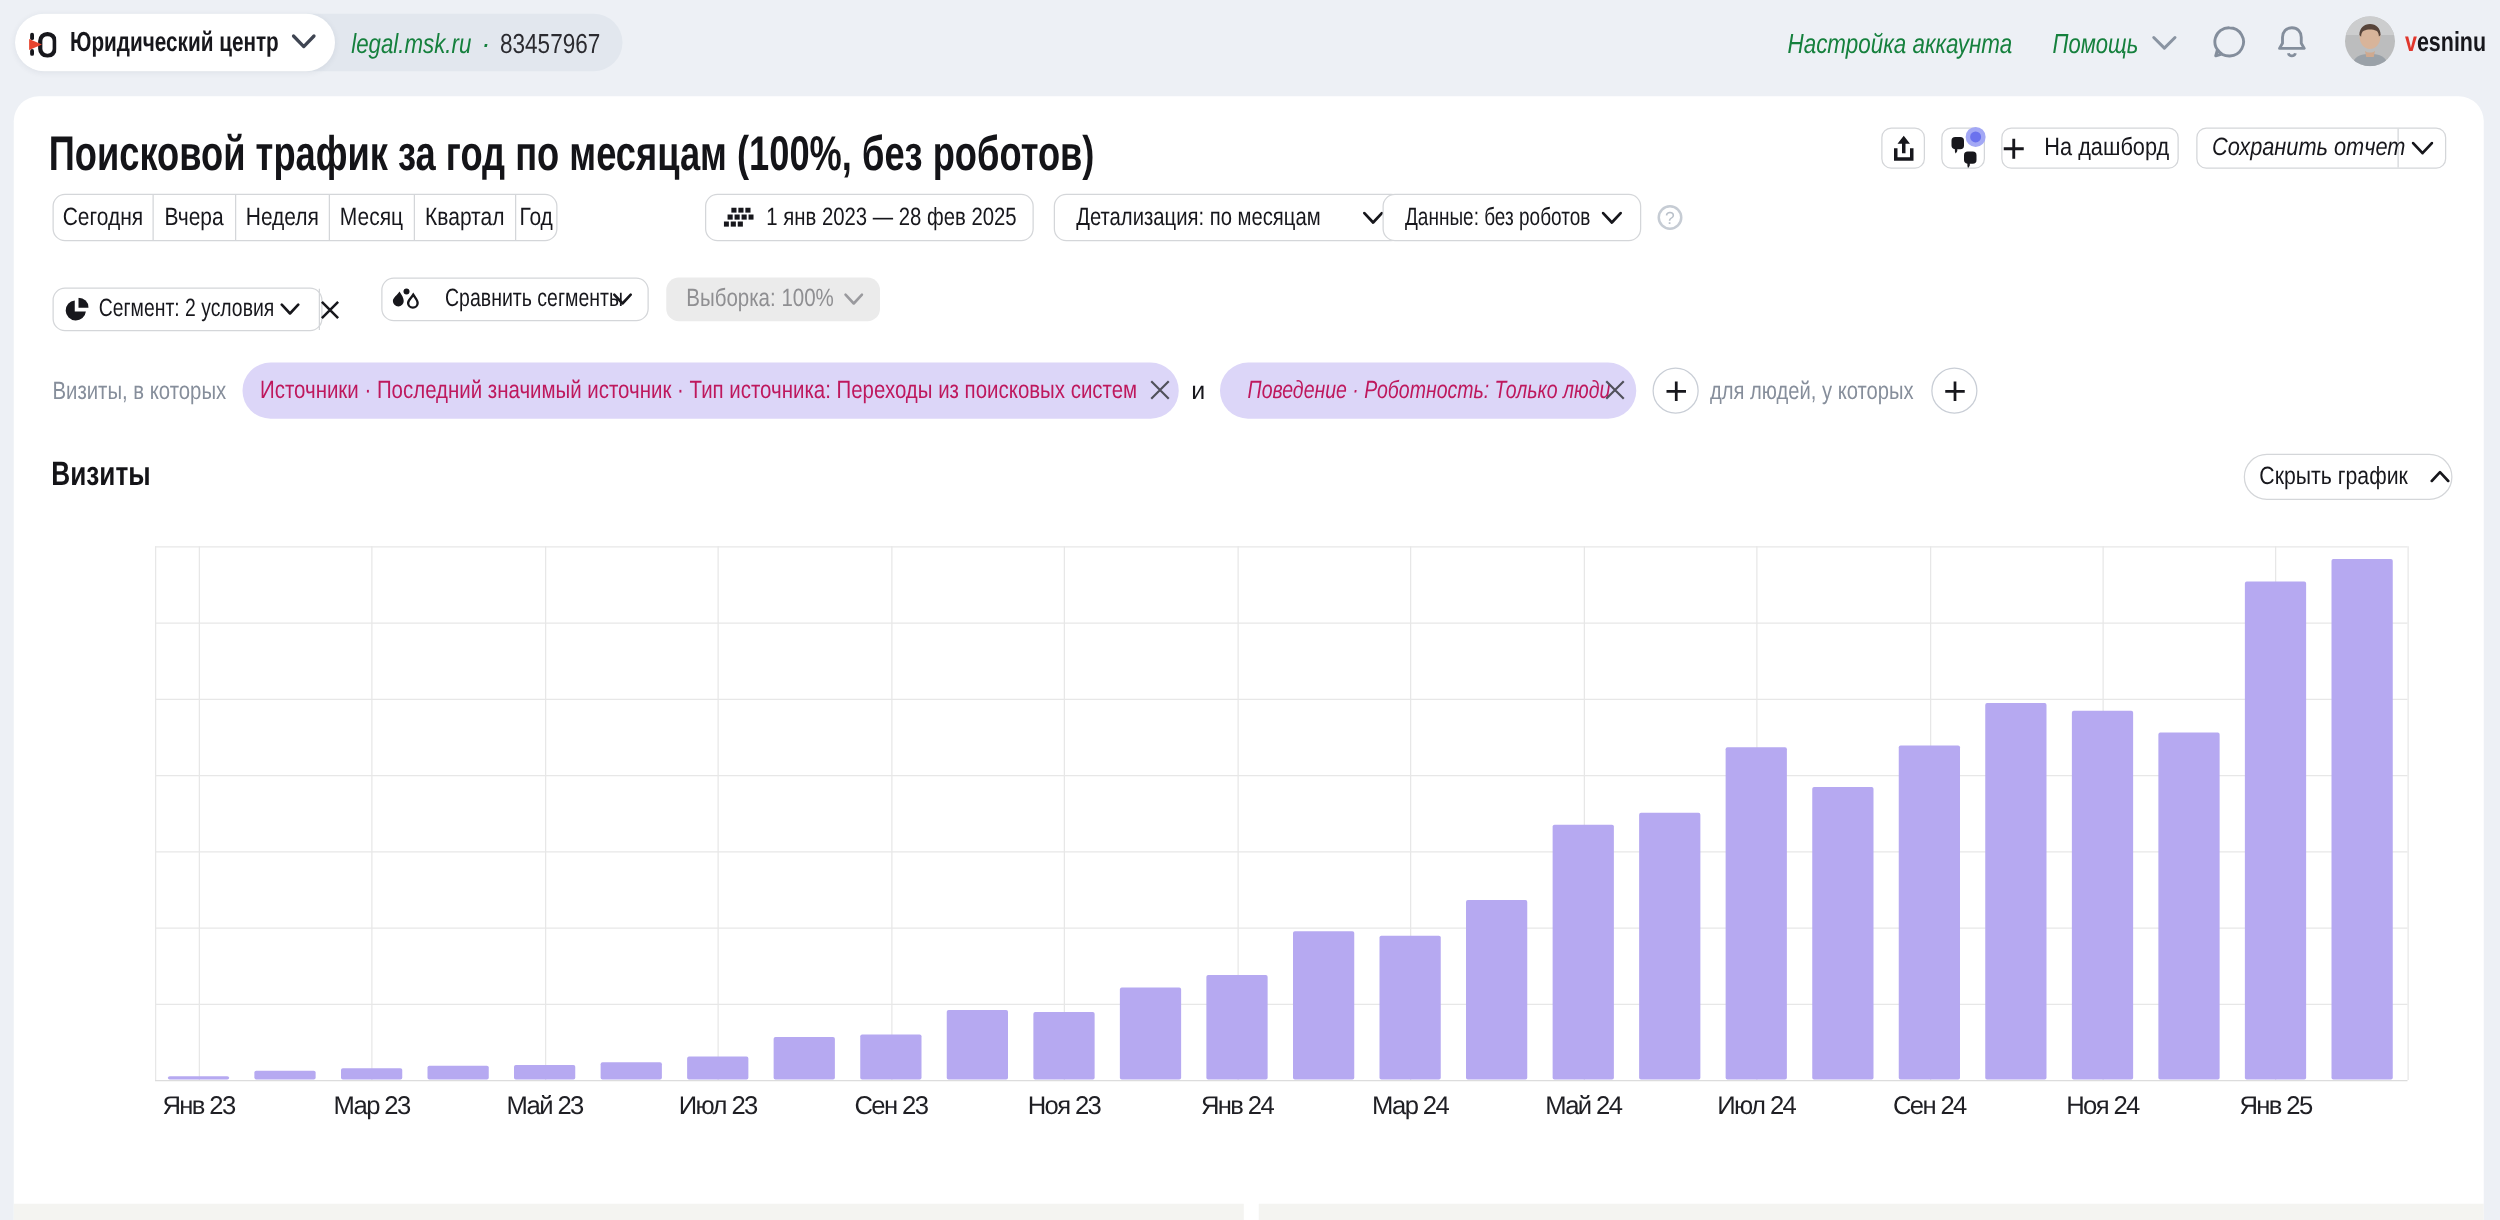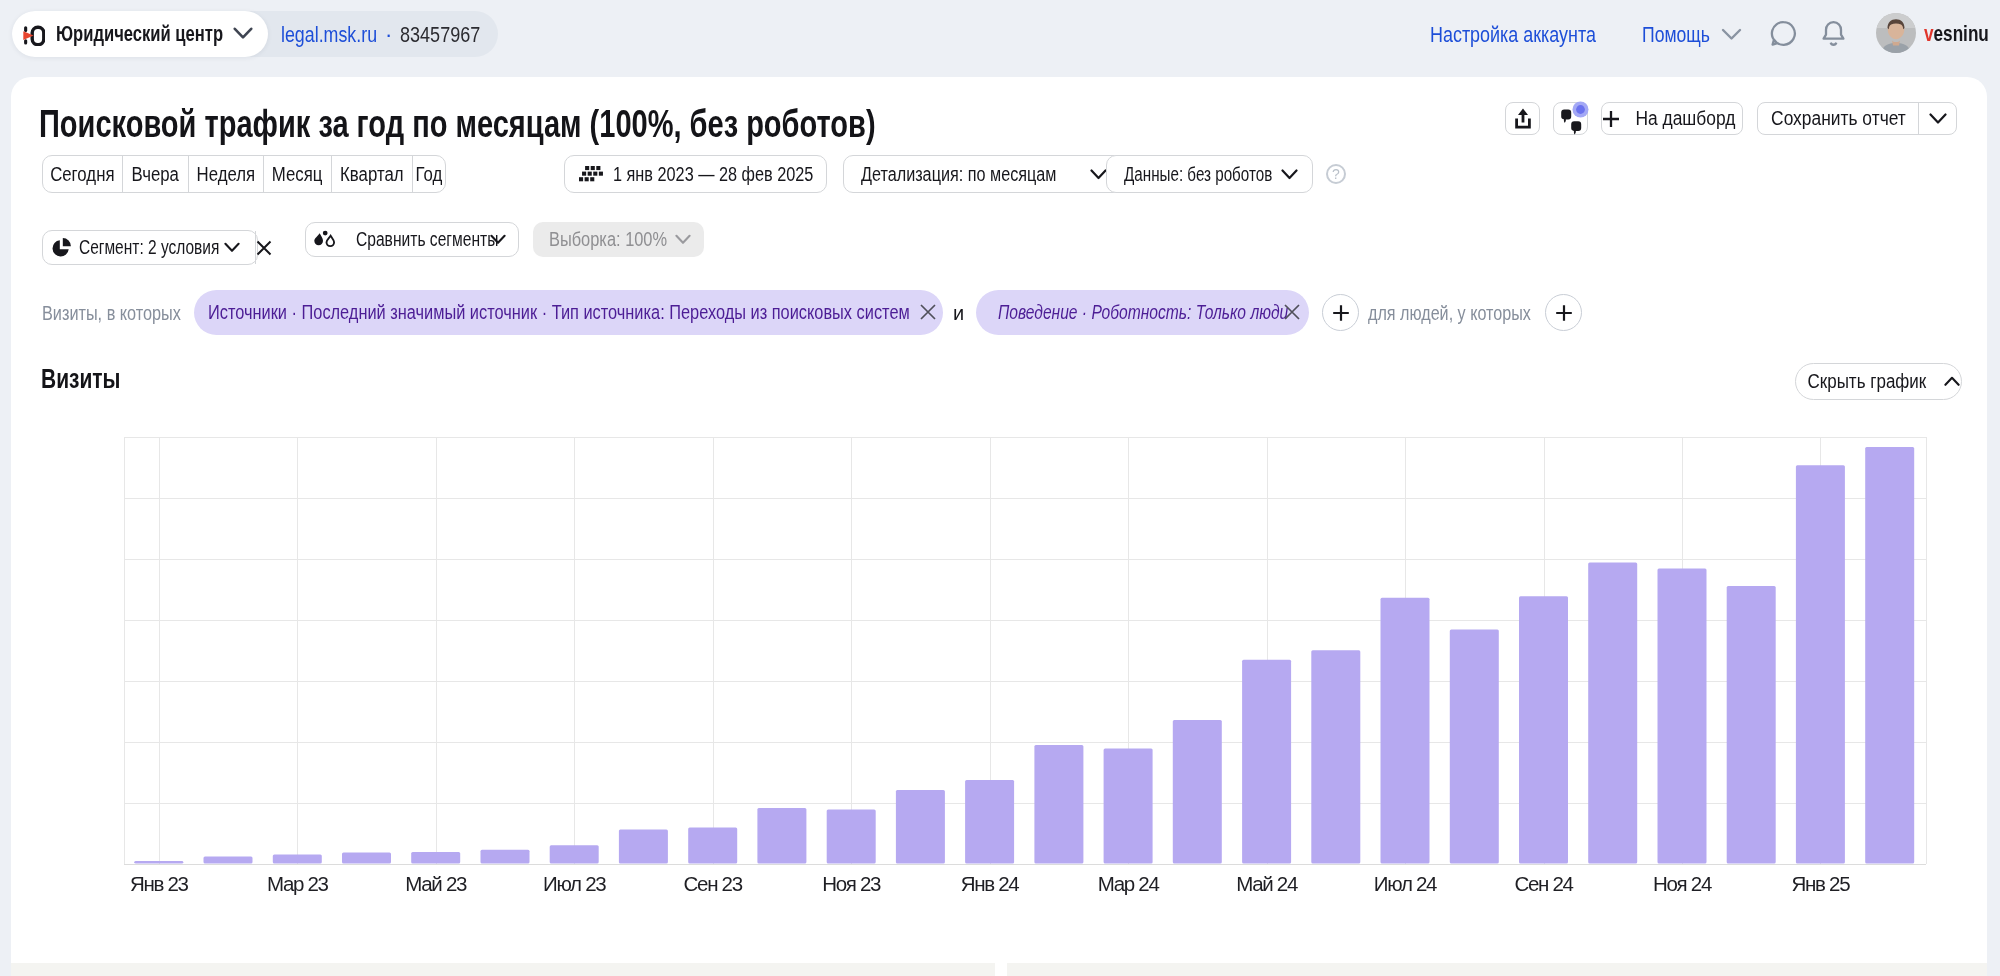--- a/index.html
+++ b/index.html
@@ -5,27 +5,27 @@
 <style>
   * { margin:0; padding:0; box-sizing:border-box; }
   html,body { width:2000px; height:976px; overflow:hidden; }
   body { background:#edf0f5; font-family:"Liberation Sans", sans-serif; color:#17171c; position:relative; }
   .abs { position:absolute; }
   .t { display:inline-block; white-space:nowrap; transform-origin:0 50%; }
   .tc { display:inline-block; white-space:nowrap; transform-origin:50% 50%; }
   .card { position:absolute; left:11px; top:77px; width:1976px; height:899px; background:#ffffff; border-radius:20px 20px 0 0; }
   .pillgray { position:absolute; left:12px; top:11px; width:486px; height:46px; border-radius:23px; background:#e2e7ee; }
   .pillwhite { position:absolute; left:12px; top:11px; width:256px; height:46px; border-radius:23px; background:#ffffff; box-shadow:0 1px 5px rgba(40,50,80,0.08); }
-  .toptext { font-size:22px; color:#1d4ed8; }
+  .toptext { font-size:22px; color:#15803d;font-style:italic; }
   .btn { position:absolute; border:1px solid #d4d6d9; border-radius:8px; background:#fff; display:flex; align-items:center; justify-content:center; font-size:20px; color:#17171c; white-space:nowrap; }
   .btn2 { position:absolute; border:1px solid #d4d6d9; border-radius:10px; background:#fff; display:flex; align-items:center; font-size:20px; color:#17171c; white-space:nowrap; }
   .seg { display:flex; align-items:stretch; }
   .seg > div { display:flex; align-items:center; justify-content:center; border-right:1px solid #d4d6d9; }
   .seg > div:last-child { border-right:none; }
-  .fpill { position:absolute; height:45px; border-radius:23px; background:#dcd6f8; display:flex; align-items:center; font-size:20px; color:#4c1d95; white-space:nowrap; }
+  .fpill { position:absolute; height:45px; border-radius:23px; background:#dcd6f8; display:flex; align-items:center; font-size:20px; color:#be185d; white-space:nowrap; }
   .pluscircle { position:absolute; width:37px; height:37px; border-radius:50%; border:1.5px solid #c9ced6; background:#fff; display:flex; align-items:center; justify-content:center; }
   .graytxt { color:#868e9b; font-size:20px; }
 </style>
 </head>
 <body>
 
 <div class="pillgray"></div>
 <div class="pillwhite"></div>
 <svg class="abs" style="left:22.6px;top:24.6px" width="22" height="21" viewBox="0 0 22 21">
   <rect x="1.1" y="1.2" width="3.1" height="5.8" rx="1.5" fill="#17171c"></rect>
@@ -92,21 +92,21 @@
       <circle cx="8.5" cy="8.5" r="4.4" fill="#6b72ee"></circle>
     </svg>
 </div>
 <div class="btn" style="left:1601px; top:102px; width:142px; height:33px;">
   <svg width="18" height="18" viewBox="0 0 18 18" style="margin-right:8px; flex:none;">
       <path d="M9 1 V17 M1 9 H17" stroke="#17171c" stroke-width="2.3"></path>
     </svg>
   <span class="tc" style="transform:scaleX(0.87)">На дашборд</span>
 </div>
 <div class="btn" style="left:1757px; top:102px; width:200px; height:33px; padding:0;">
-  <div style="width:161px; border-right:1px solid #d4d6d9; height:100%; display:flex; align-items:center; justify-content:center;">
+  <div style="width:161px; border-right:1px solid #d4d6d9; height:100%; display:flex; align-items:center; justify-content:flex-start;font-style:italic;">
       <span class="tc" style="transform:scaleX(0.87)">Сохранить отчет</span>
     </div>
   <div style="flex:1; display:flex; align-items:center; justify-content:center;">
     <svg width="18" height="12" viewBox="0 0 18 12">
         <path d="M1.5 1.5 L9 9.5 L16.5 1.5" fill="none" stroke="#17171c" stroke-width="2.2" stroke-linejoin="round" stroke-linecap="round"></path>
       </svg>
   </div>
 </div>
 
 <div class="btn2 seg" style="left:42px; top:155px; width:404px; height:38px; padding:0;">

